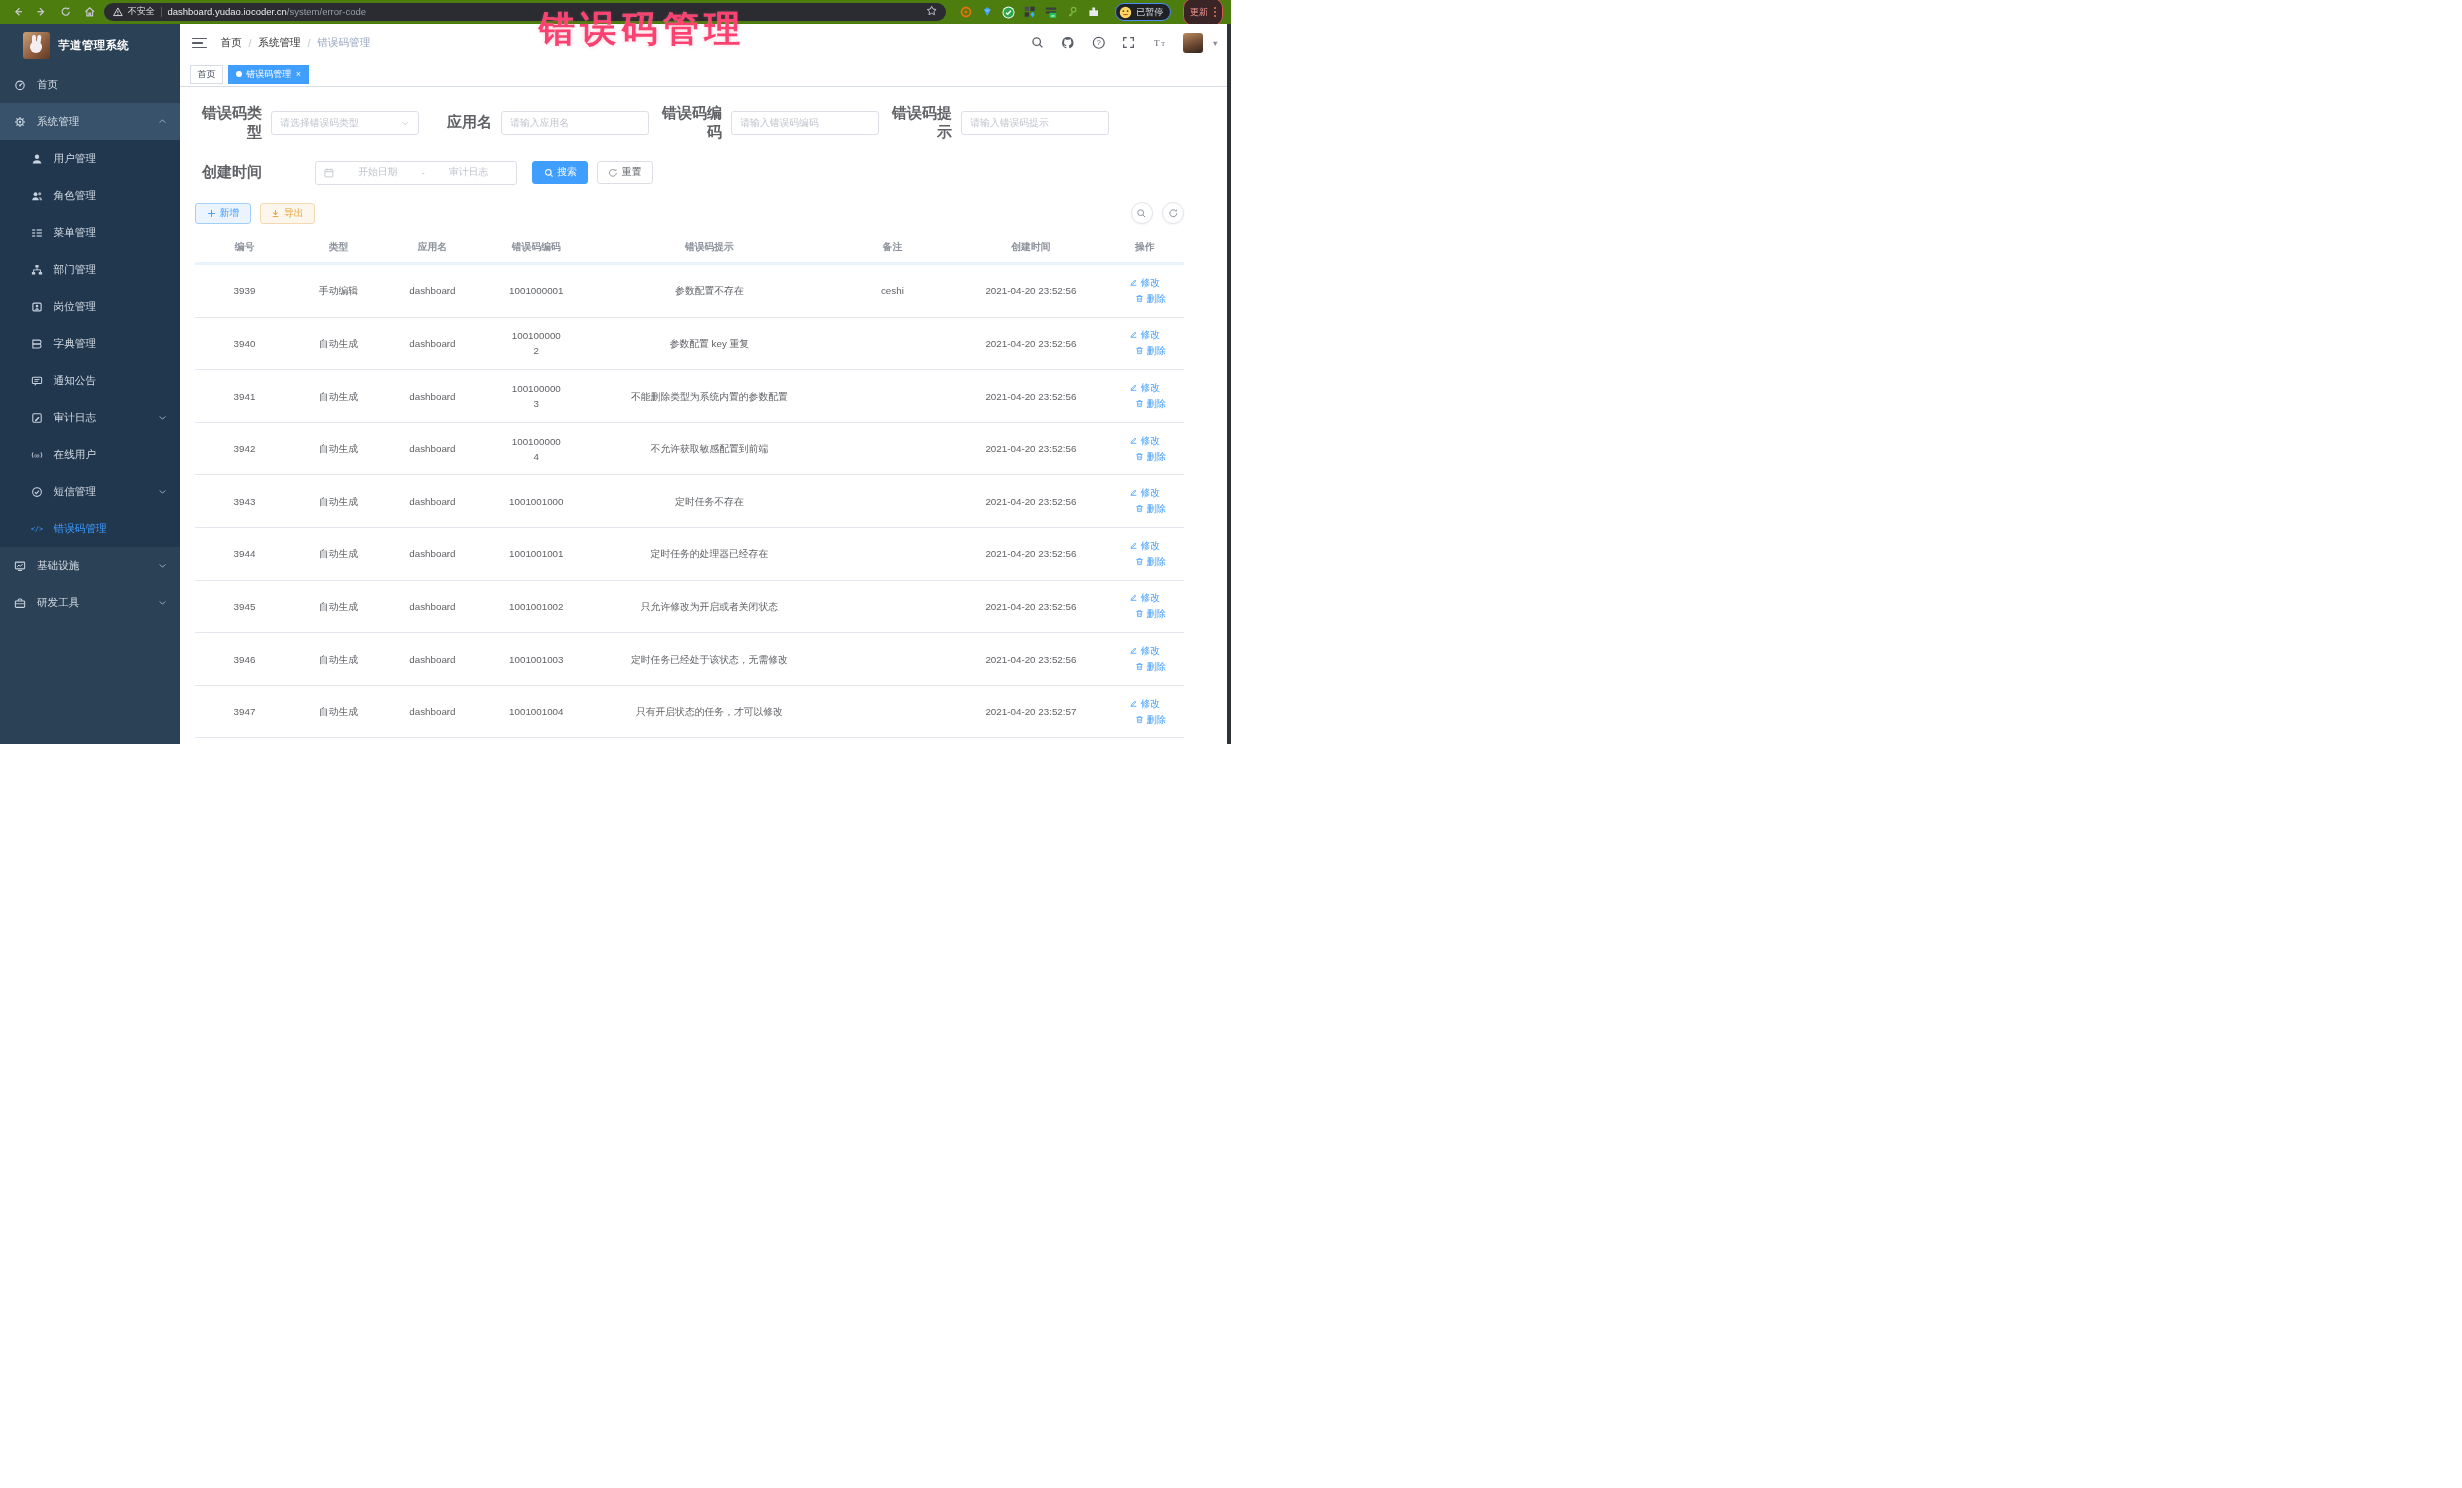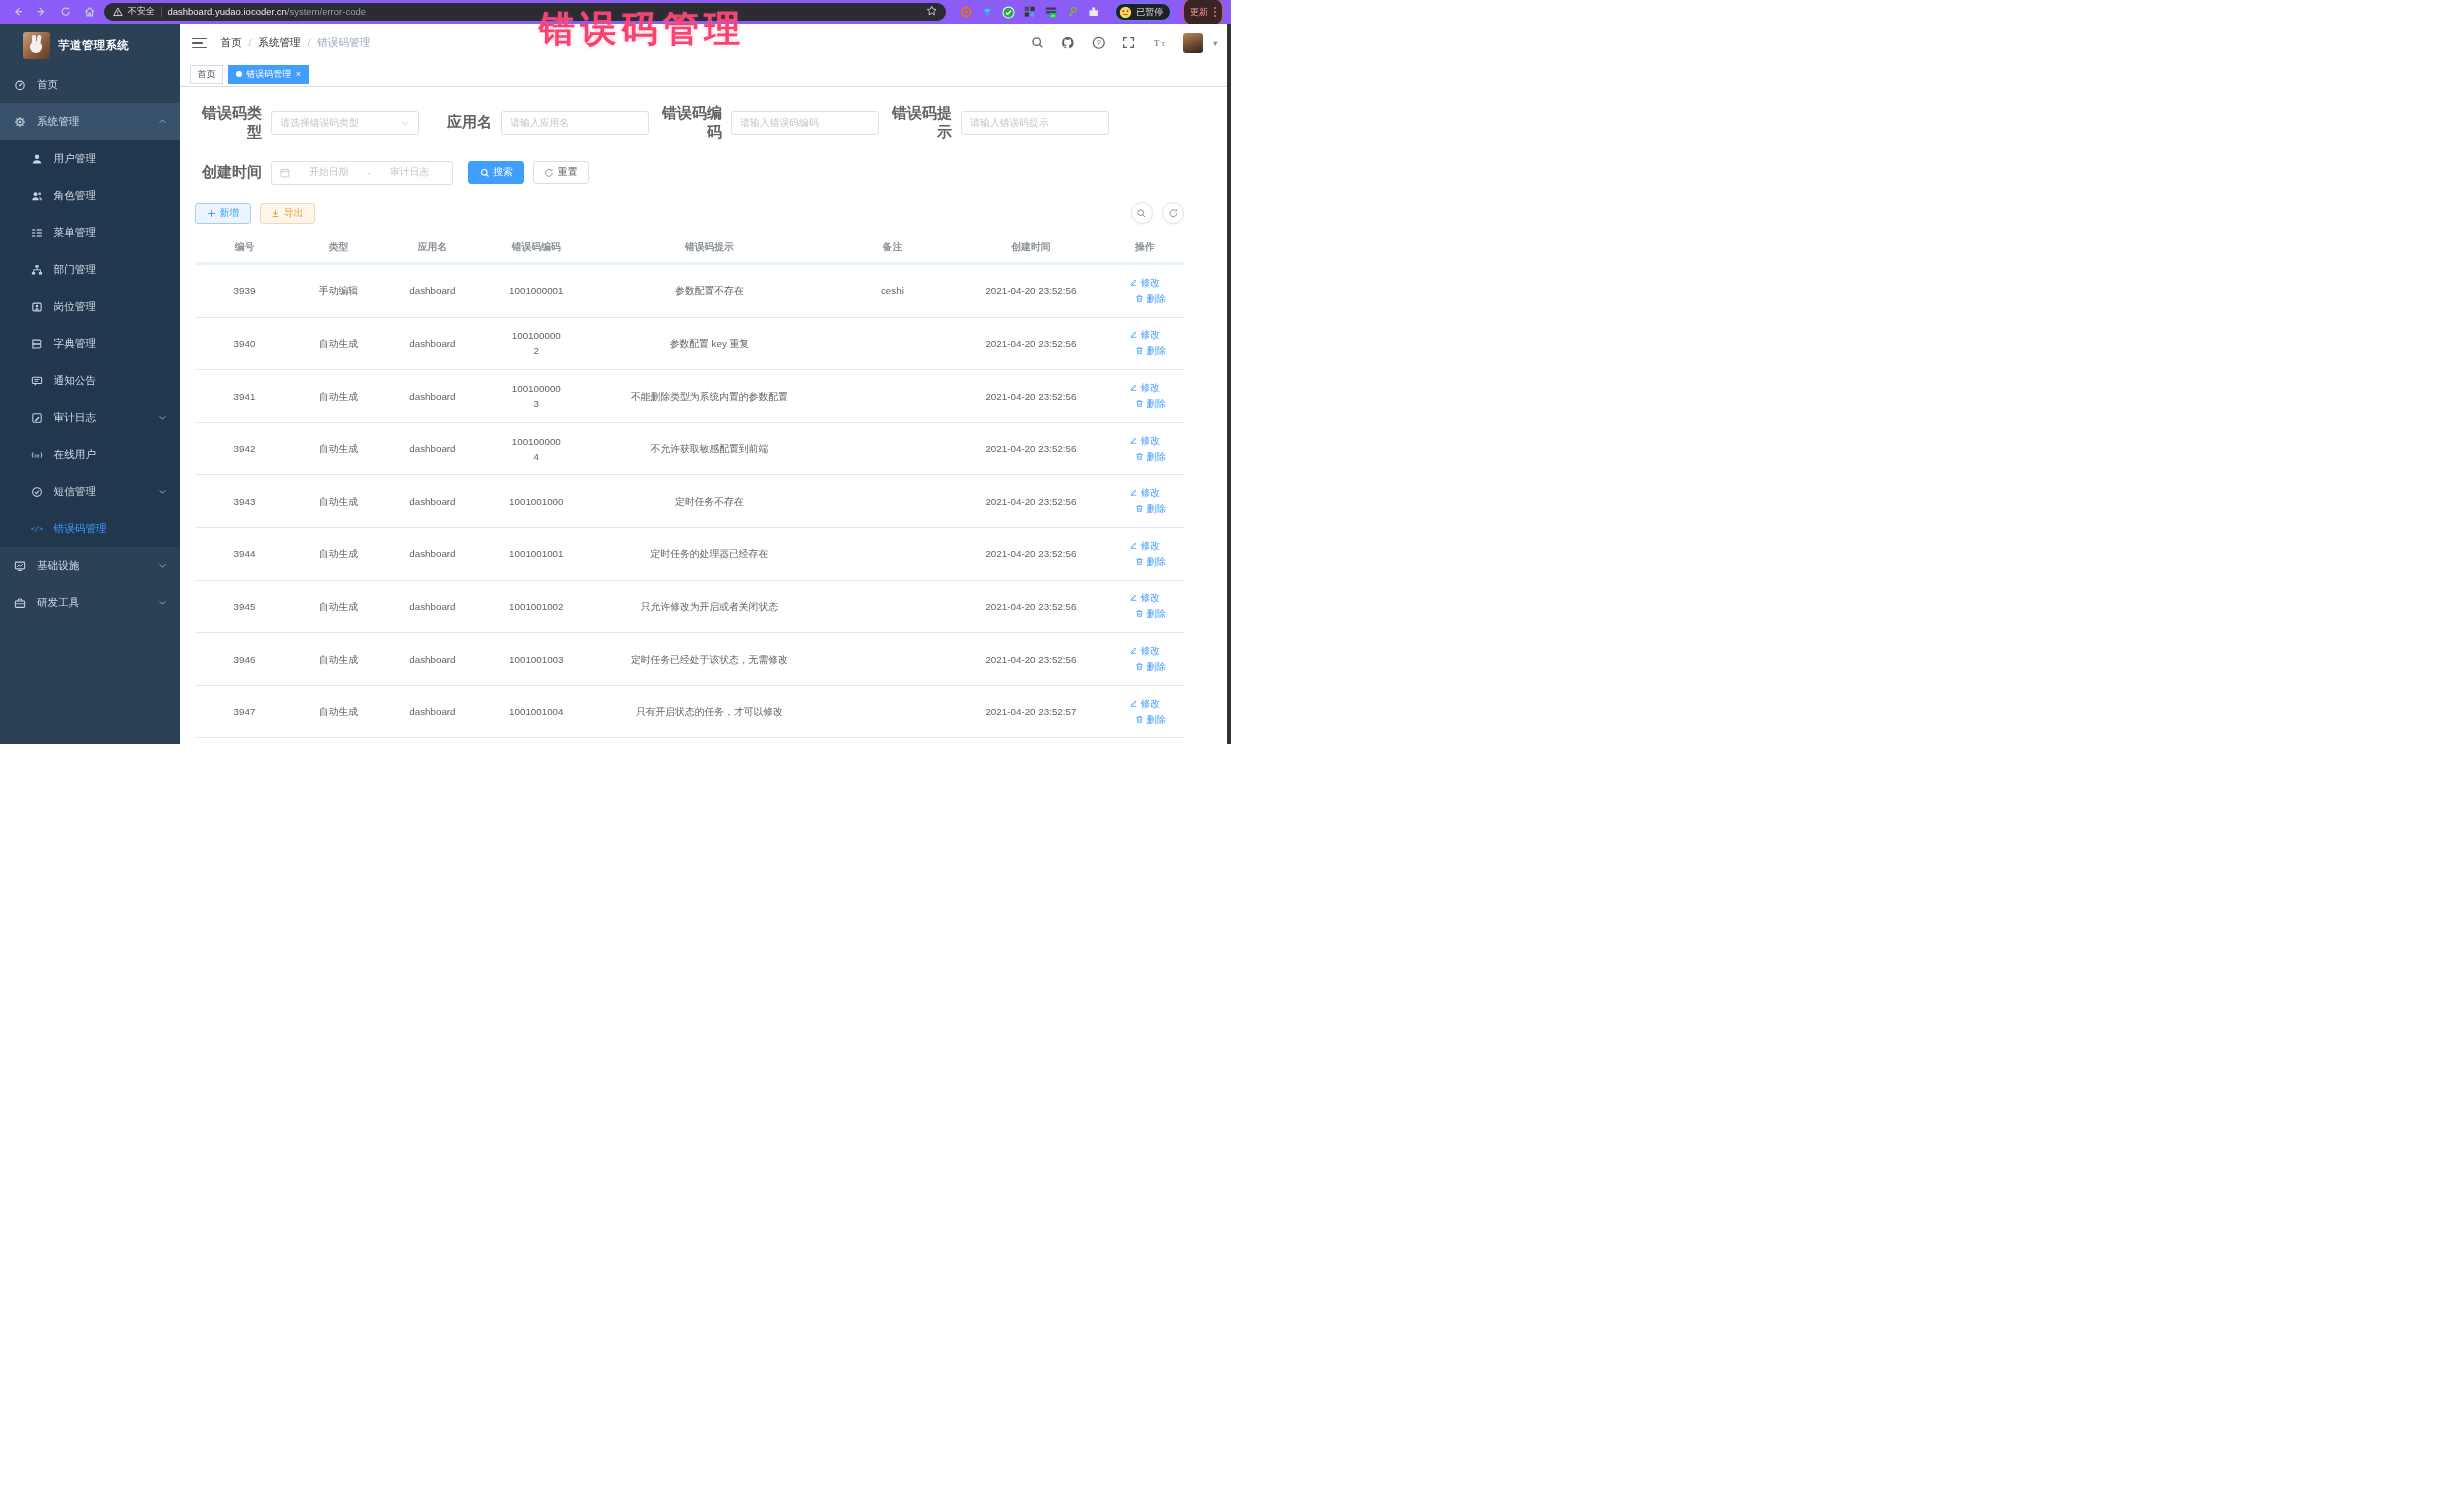--- a/index.html
+++ b/index.html
@@ -1,21 +1,21 @@
 <!DOCTYPE html>
 <html style="font-size:12px"><head>
 <meta charset="utf-8">
 <style>
   * { margin:0; padding:0; box-sizing:border-box; }
   html,body { width:1231px; height:744px; }
   body { font-family:"Liberation Sans","DejaVu Sans",sans-serif; background:#fff; overflow:hidden; }
   .screen { position:relative; width:1231px; height:744px; background:#fff; }
 
   
-  .browser { height:24px; background:#8b5cf6; display:flex; align-items:center; padding:0 7.6px; gap:4.5px; }
+  .browser { height:24px; background:#4d7c0f; display:flex; align-items:center; padding:0 7.6px; gap:4.5px; }
   .bnav { width:19.7px; height:18px; display:flex; align-items:center; justify-content:center; color:#c7cad0; flex:0 0 auto; border-radius:50%; }
   .bnav svg { display:block; }
   .urlpill { flex:1 1 auto; max-width:871px; height:17.4px; background:#2a2c31; border-radius:9px; display:flex; align-items:center; padding:0 9px; gap:6px; min-width:0; }
   .sec { display:flex; align-items:center; gap:4.5px; color:#dfe1e5; font-size:9px; flex:0 0 auto; }
   .sec-div { width:0.8px; height:9.8px; background:#55585e; flex:0 0 auto; }
   .url { font-size:9.5px; color:#e8eaed; white-space:nowrap; overflow:hidden; }
   .url .path { color:#9aa0a6; }
   .star { margin-left:auto; color:#c7cad0; flex:0 0 auto; }
   .extrow { display:flex; align-items:center; gap:8.3px; margin-left:9px; flex:0 0 auto; }
   .ext { width:13px; height:13px; display:flex; align-items:center; justify-content:center; position:relative; }
@@ -71,21 +71,21 @@
   
   .content { flex:1; padding:16.7px 16.7px 0 15px; background:#fff; overflow:hidden; }
   .frow { display:flex; align-items:center; }
   .frow1 { margin-bottom:19px; }
   .f-item { display:flex; align-items:center; margin-right:6px; }
   .f-label { width:76px; padding-right:9px; text-align:right; font-size:15px; font-weight:600; color:#606266; flex:0 0 auto; }
   .f-ctrl { width:148px; height:24px; border:0.8px solid #dcdfe6; border-radius:3px; background:#fff; display:flex; align-items:center; padding:0 8.3px; gap:4.5px; }
   .f-ctrl input { border:none; outline:none; width:100%; font-size:9.8px; color:#606266; font-family:inherit; background:transparent; }
   .f-ctrl input::placeholder { color:#c0c4cc; }
   .f-caret { margin-left:auto; color:#c0c4cc; display:flex; }
-  .daterange { width:182px; }
+  .daterange { width:202px;margin-left:44px; }
   .dr-ph { color:#c0c4cc; font-size:9.8px; flex:1; text-align:center; white-space:nowrap; }
   .dr-sep { color:#c0c4cc; font-size:9.8px; }
   .btn { height:23px; border-radius:3px; font-size:9.8px; display:inline-flex; align-items:center; gap:3.8px; padding:0 10.6px; cursor:pointer; border:0.8px solid transparent; }
   .btn-search { background:#409eff; border-color:#409eff; color:#fff; margin-left:9px; }
   .btn-reset { background:#fff; border-color:#dcdfe6; color:#606266; margin-left:8.3px; }
   .toolbar { display:flex; align-items:center; margin-top:17.4px; }
   .btn-add { background:#ecf5ff; border-color:#a0cfff; color:#409eff; height:21px; }
   .btn-export { background:#fdf6ec; border-color:#f5dab1; color:#e6a23c; height:21px; margin-left:9px; }
   .tool-right { margin-left:auto; display:flex; gap:9.8px; margin-right:30px; }
   .circ { width:22px; height:22px; border-radius:50%; border:0.8px solid #e3e6ec; background:#fff; box-shadow:0 0.8px 2.3px rgba(0,0,0,.06); display:flex; align-items:center; justify-content:center; color:#8a9099; cursor:pointer; }

